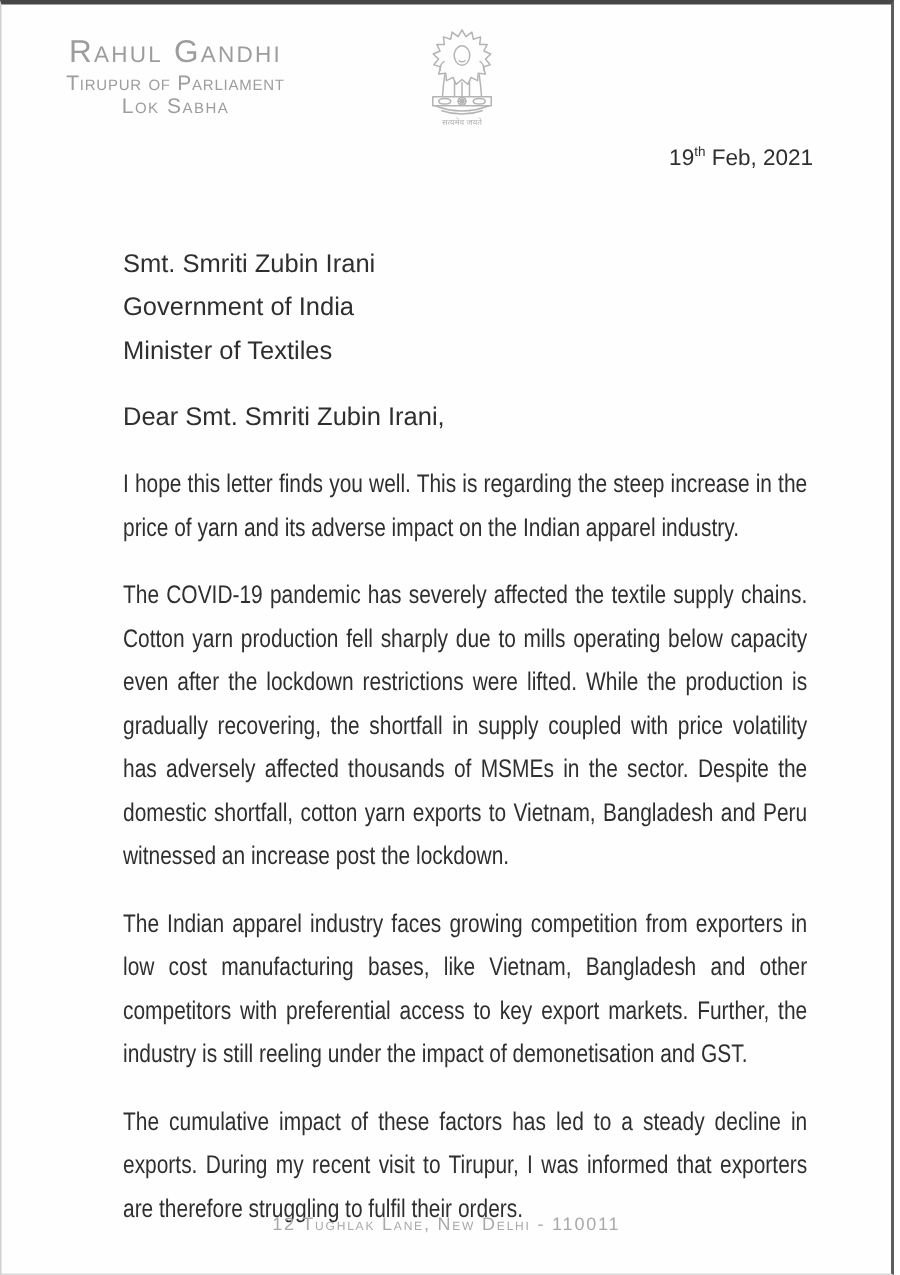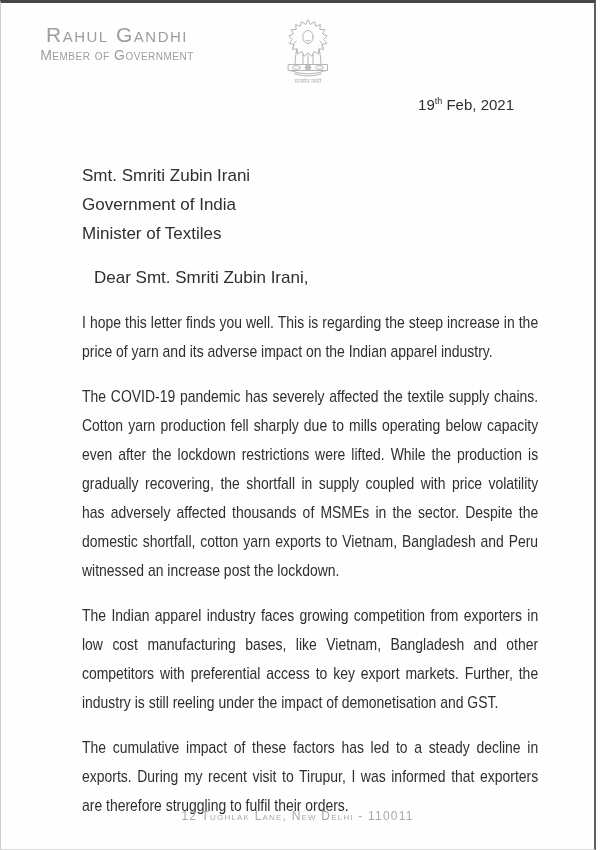--- a/index.html
+++ b/index.html
@@ -28,27 +28,27 @@
     color: #9d9d9d;
     font-variant: small-caps;
   }
   .lh-name  { font-size: 21px; letter-spacing: 1.5px; line-height: 24px; }
   .lh-title { font-size: 14px; letter-spacing: 0.5px; line-height: 15px; margin-top: 1px; }
   .lh-house { font-size: 14px; letter-spacing: 1px;   line-height: 15px; }
 
   .emblem { position: absolute; left: 281px; top: 13px; width: 52px; height: 72px; }
 
   
-  .date { position: absolute; top: 93px; right: 80px; font-size: 15px; }
+  .date { position: absolute; top: 93px; right: 52px; font-size: 15px; }
   .date sup { font-size: 9px; }
 
   
   .body { position: absolute; left: 81px; top: 158px; width: 456px; }
   .recipient div { font-size: 17px; line-height: 29px; }
-  .salutation { margin: 15px 0 0 12px; font-size: 17px; line-height: 29px; }
+  .salutation { margin: 15px 0 0 0; font-size: 17px; line-height: 29px; }
   .paras {
     width: 556px;
     transform: scaleX(0.8204);
     transform-origin: 0 0;
   }
   .paras p {
     margin: 16px 0 0 0;
     font-size: 17px;
     line-height: 29px;
     text-align: justify;
@@ -67,21 +67,22 @@
     color: #a9a9a9;
   }
 </style>
 </head>
 <body>
 
 <div class="page">
 
   <div class="lh-block">
     <div class="lh-name">Rahul Gandhi</div>
-    <div class="lh-title">Member of Government</div>
+    <div class="lh-title">Tirupur of Parliament</div>
+    <div class="lh-house">Lok Sabha</div>
   </div>
 
   <div class="emblem">
     <svg viewBox="0 0 52 70" width="52" height="72" aria-hidden="true">
       <g stroke="#b4b4b4" fill="none" stroke-width="1" stroke-linejoin="round" stroke-linecap="round">
         <path d="M26 3 L28.6 7.4 L32.6 4.4 L33.6 9.2 L38.4 7.6 L37.8 12.6 L42.8 12.6 L40.6 17 L45.2 19 L41.6 22.4 L44.8 26.2 L40.2 27.6 L41.6 32.4 L36.8 31.8 L36.4 36.8 L32 34.6 L30 39.2 L26 36 L22 39.2 L20 34.6 L15.6 36.8 L15.2 31.8 L10.4 32.4 L11.8 27.6 L7.2 26.2 L10.4 22.4 L6.8 19 L11.4 17 L9.2 12.6 L14.2 12.6 L13.6 7.6 L18.4 9.2 L19.4 4.4 L23.4 7.4 Z"></path>
         <ellipse cx="26" cy="20" rx="5.2" ry="6.5"></ellipse>
         <path d="M24 23.5 q2 1.4 4 0"></path>
         <path d="M14 24 q-3 2 -2.6 6 M38 24 q3 2 2.6 6"></path>
         <path d="M14.5 33 q-1 7 -1.5 14 M37.5 33 q1 7 1.5 14 M21 37 v10 M31 37 v10 M26 38 v9"></path>

